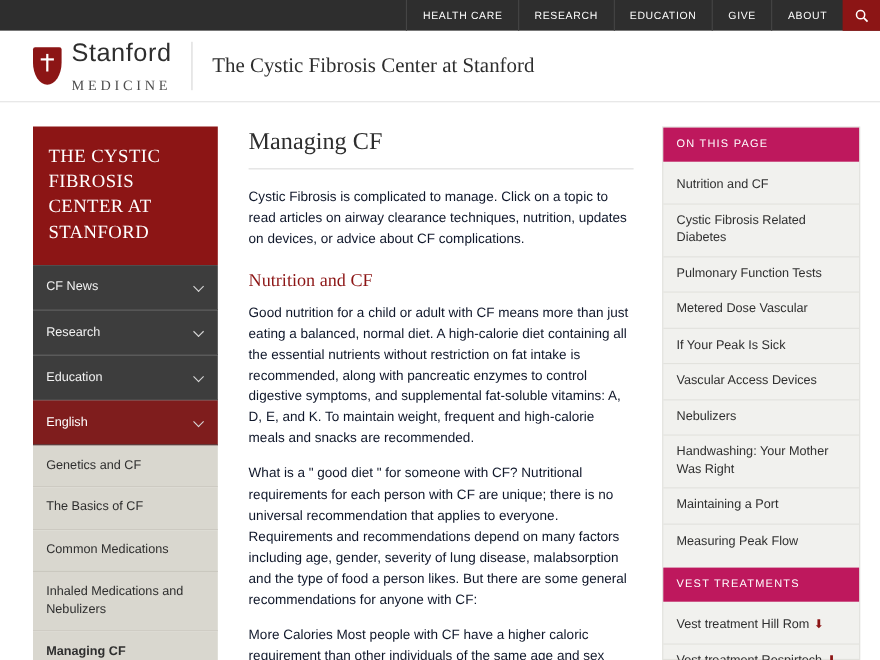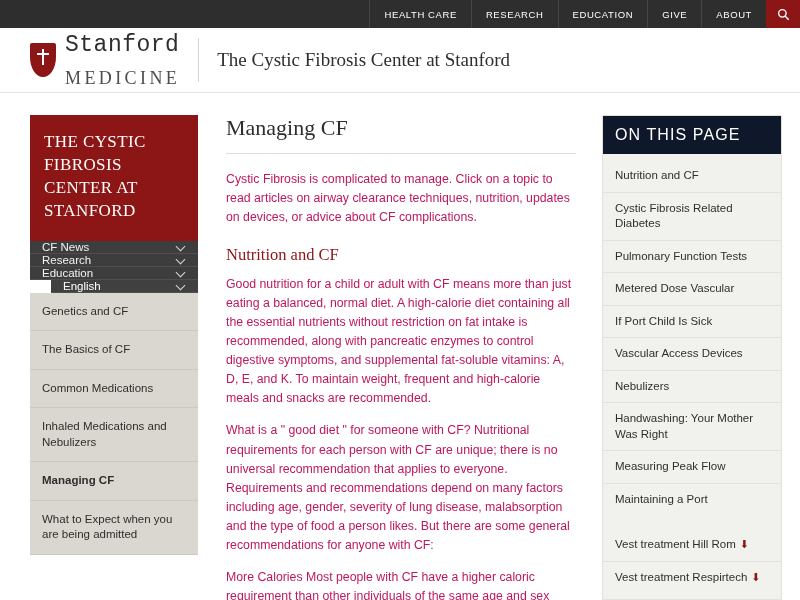--- a/index.html
+++ b/index.html
@@ -77,32 +77,31 @@
   .shield:before {
     content: "";
     position: absolute;
     left: 50%; top: 10px;
     width: 12px; height: 2px;
     background: #fff;
     transform: translateX(-50%);
   }
   .wordmark { line-height: 1; }
   .wordmark .w1 {
-    font-family: Liberation Mono, monospace;
+    font-family: Liberation Sans, sans-serif;
     font-size: 23px;
     color: #2e2e2e;
     letter-spacing: 0.5px;
   }
   .wordmark .w2 {
     font-family: "Liberation Serif", serif;
-    font-size: 18px;
+    font-size: 13px;
     color: #4d4d4d;
     letter-spacing: 3.4px;
     margin-top: 12px;
-    text-align: center;
   }
   .site-title {
     font-family: "Liberation Serif", serif;
     font-size: 19px;
     color: #2e2e2e;
     padding-left: 18px;
   }
 
   
   .content {
@@ -126,25 +125,25 @@
     letter-spacing: 0.4px;
     padding: 16px 14px 18px 14px;
   }
   .nav-item {
     display: flex;
     align-items: center;
     justify-content: space-between;
     background: #3d3d3d;
     color: #f2f2f2;
     font-size: 11.5px;
-    padding: 0 12px;
+    padding: 14px 12px;
     border-bottom: 1px solid #4f4f4f;
     cursor: pointer;
   }
-  .nav-item.expanded { background: #404040; color:#fff;margin-left:21px; }
+  .nav-item.expanded { background: #7f1d1d; color:#fff; }
   .nav-item .chev {
     width: 9px; height: 9px;
     position: relative;
   }
   .nav-item .chev:before {
     content:"";
     position:absolute;
     left:0; top:1px;
     width:6px; height:6px;
     border-right: 1.6px solid #d8d8d8;
@@ -180,35 +179,35 @@
   .main h2 {
     font-family: "Liberation Serif", serif;
     font-weight: normal;
     font-size: 16.5px;
     color: #8c1515;
     margin: 18px 0 10px 0;
   }
   .main p {
     font-size: 12.3px;
     line-height: 1.55;
-    color: #be185d;
+    color: #0f172a;
     margin-bottom: 13px;
   }
 
   
   .rail {
     width: 180px;
     flex: 0 0 180px;
     background: #f1f1ee;
     border: 1px solid #e2e2dd;
   }
   .rail-head {
-    background: #0f172a;
+    background: #be185d;
     color: #ffffff;
-    font-size: 16px;
+    font-size: 10px;
     letter-spacing: 1.1px;
     padding: 10px 12px;
   }
   .rail-list { padding: 6px 0 8px 0; }
   .rail-list a {
     display: block;
     color: #2f2f2f;
     text-decoration: none;
     font-size: 11.5px;
     line-height: 1.35;
@@ -297,27 +296,28 @@
 
     </div>
 
     <div class="rail">
       <div class="rail-head">ON THIS PAGE</div>
       <div class="rail-list">
         <a href="#">Nutrition and CF</a>
         <a href="#">Cystic Fibrosis Related Diabetes</a>
         <a href="#">Pulmonary Function Tests</a>
         <a href="#">Metered Dose Vascular</a>
-        <a href="#">If Port Child Is Sick</a>
+        <a href="#">If Your Peak Is Sick</a>
         <a href="#">Vascular Access Devices</a>
         <a href="#">Nebulizers</a>
         <a href="#">Handwashing: Your Mother Was Right</a>
+        <a href="#">Maintaining a Port</a>
         <a href="#">Measuring Peak Flow</a>
-        <a href="#">Maintaining a Port</a>
-      </div>
+      </div>
+      <div class="rail-head">VEST TREATMENTS</div>
       <div class="rail-list">
         <a href="#"><span>Vest treatment Hill Rom</span><span class="dl">⬇</span></a>
         <a href="#"><span>Vest treatment Respirtech</span><span class="dl">⬇</span></a>
 
       </div>
     </div>
 
   </div>
 </div>
 

